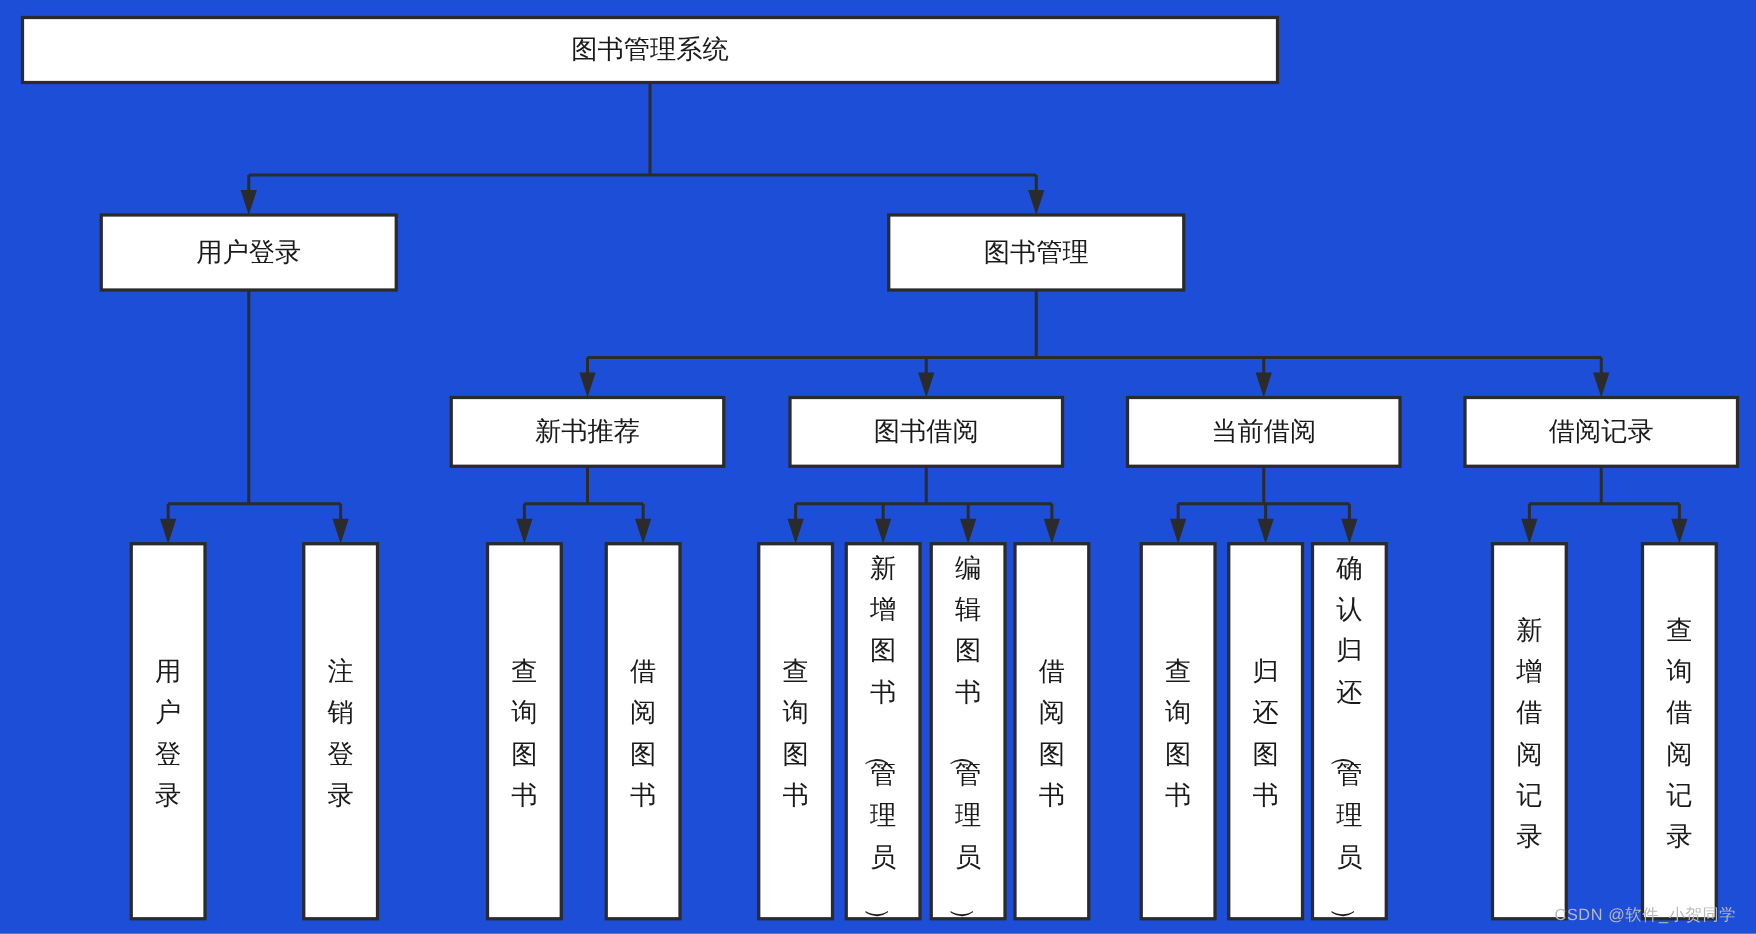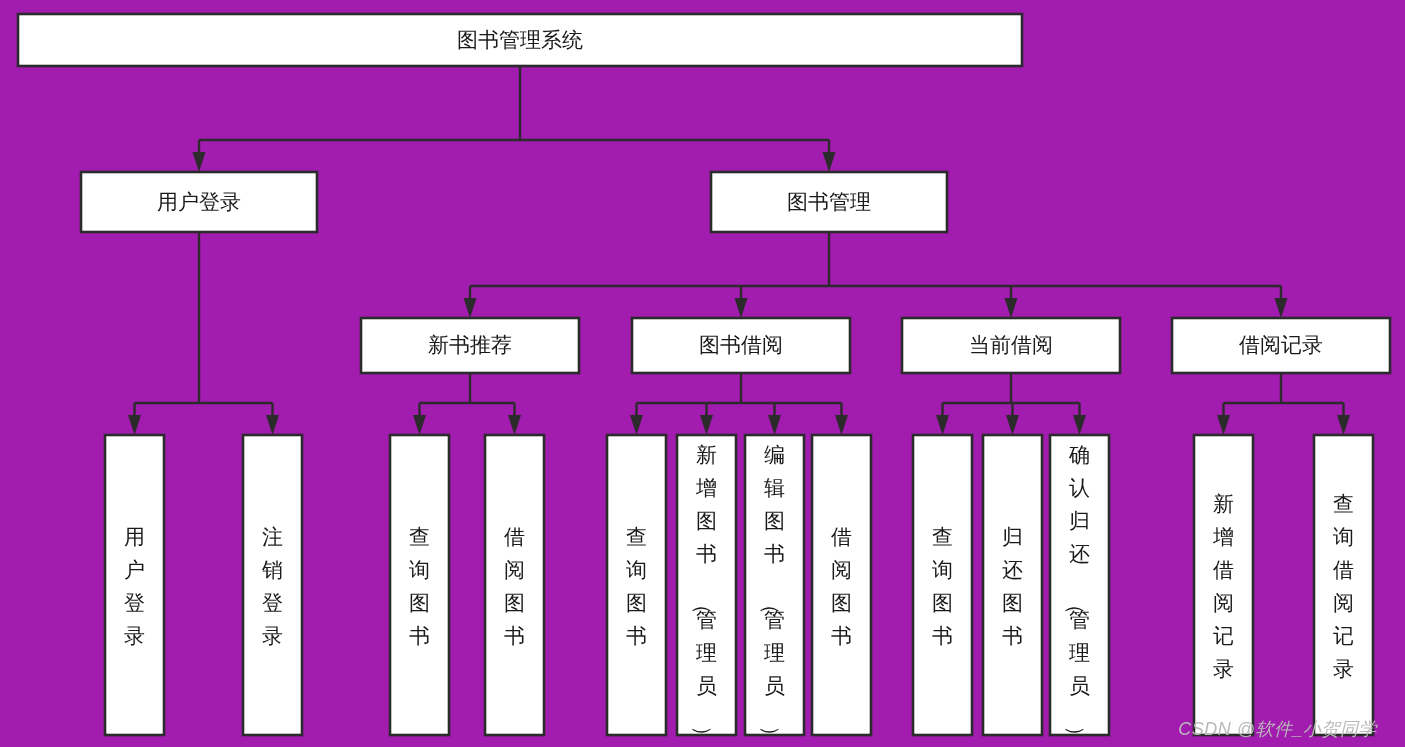--- a/index.html
+++ b/index.html
@@ -10,21 +10,21 @@
   body {
     width: 1405px;
     height: 747px;
     font-family: "Liberation Sans", "DejaVu Sans", sans-serif;
     overflow: hidden;
   }
   #diagram-root {
     position: relative;
     width: 1405px;
     height: 747px;
-    background: #a21caf;
+    background: #1d4ed8;
   }
   svg.diagram {
     position: absolute;
     left: 0;
     top: 0;
     width: 1405px;
     height: 747px;
     display: block;
   }
   .node-rect {
@@ -50,29 +50,28 @@
     dominant-baseline: middle;
   }
   .node-label-vert {
     fill: #1a1a1a;
     font-family: "Liberation Sans", "DejaVu Sans", sans-serif;
     font-size: 21px;
     text-anchor: middle;
   }
   .watermark {
     position: absolute;
-    right: 28px;
+    right: 16px;
     bottom: 6px;
     font-family: "Liberation Sans", "DejaVu Sans", sans-serif;
-    font-size: 18px;
+    font-size: 13px;
     color: #b9b9b9;
     letter-spacing: 0.5px;
     white-space: nowrap;
     user-select: none;
-    font-style: italic;
   }
 </style>
 </head>
 <body>
 
 <div id="diagram-root">
   <svg class="diagram" id="diagram-svg" viewBox="0 0 1405 747" xmlns="http://www.w3.org/2000/svg">
       <g>
         <g>
           <path class="edge" d="M 520 66 L 520 140"></path>

